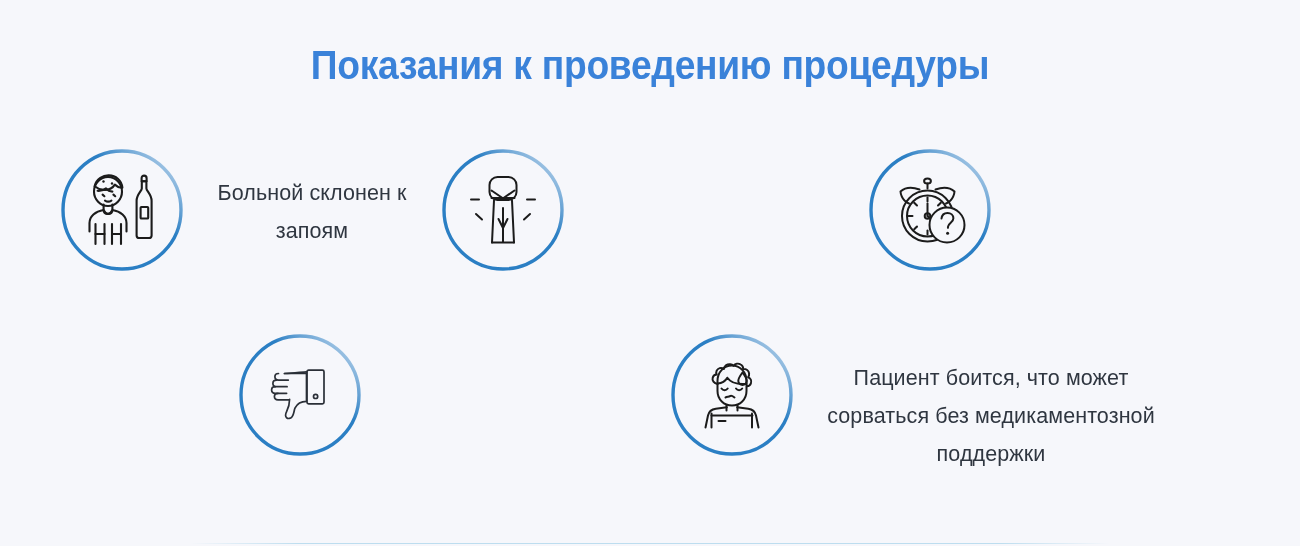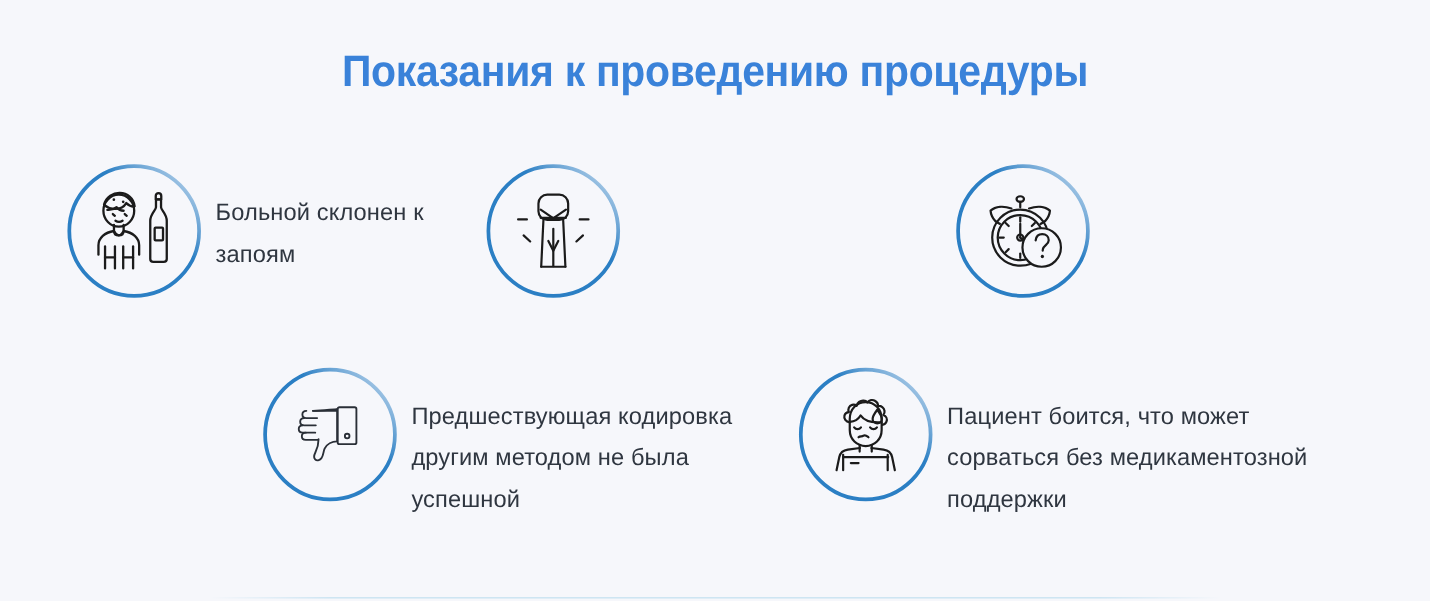--- a/index.html
+++ b/index.html
@@ -37,20 +37,21 @@
     position:absolute; left:0; top:0; width:124px; height:124px;
     display:flex; align-items:center; justify-content:center;
   }
   .badge .glyph svg { display:block; }
 
   .item-text {
     font-size:21.5px;
     line-height:38px;
     color:#2f3640;
     letter-spacing:0.1px;
+    text-align:center;
   }
 
   .bottom-rule {
     position:absolute; left:190px; top:543px;
     width:920px; height:1px;
     background:linear-gradient(to right, rgba(200,226,240,0), rgba(186,220,238,0.95) 12%, rgba(186,220,238,0.95) 88%, rgba(200,226,240,0));
   }
 </style>
 </head>
 <body>
@@ -212,24 +213,23 @@
           <path d="M12 29.3c-2.1 0-3.6 1.4-3.6 3.3s1.5 3.3 3.6 3.3h11"></path>
 
           <path d="M18.5 9.5c9 0 18-1.6 22-1.6"></path>
           <path d="M40.5 7.9v29.4c-4.6 0-9.4 2.4-11.4 6.6 -1.3 2.7-.9 6.2-3 8.8 -1.6 2-4.2 2.4-5.6.9 -1.5-1.6-.9-4 .1-6 1.7-3.4 3-6.5 3-12.3"></path>
 
           <rect x="41" y="6.2" width="17" height="33.6" rx="1.6"></rect>
           <circle cx="49.6" cy="32.4" r="2.1"></circle>
         </svg>
       </div>
     </div>
-    <div class="item-text" style="margin-left:12px; padding-top:26px; width:320px;">Предшествующая кодировка другим методом не была успешной</div>
-  </div>
-
-  <div class="item" style="left:725px; top:333px; width:520px;">
+  </div>
+
+  <div class="item" style="left:670px; top:333px; width:520px;">
     <div class="badge">
       <svg class="ring" viewBox="0 0 124 124">
         <defs>
           <linearGradient id="rg5" x1="0" y1="1" x2="1" y2="0">
             <stop offset="0.62" stop-color="#2b7fc4" stop-opacity="1"></stop>
             <stop offset="0.88" stop-color="#2b7fc4" stop-opacity="0.42"></stop>
             <stop offset="1" stop-color="#2b7fc4" stop-opacity="0"></stop>
           </linearGradient>
         </defs>
         <circle cx="62" cy="62" r="59" fill="none" stroke="url(#rg5)" stroke-width="3.4"></circle>

